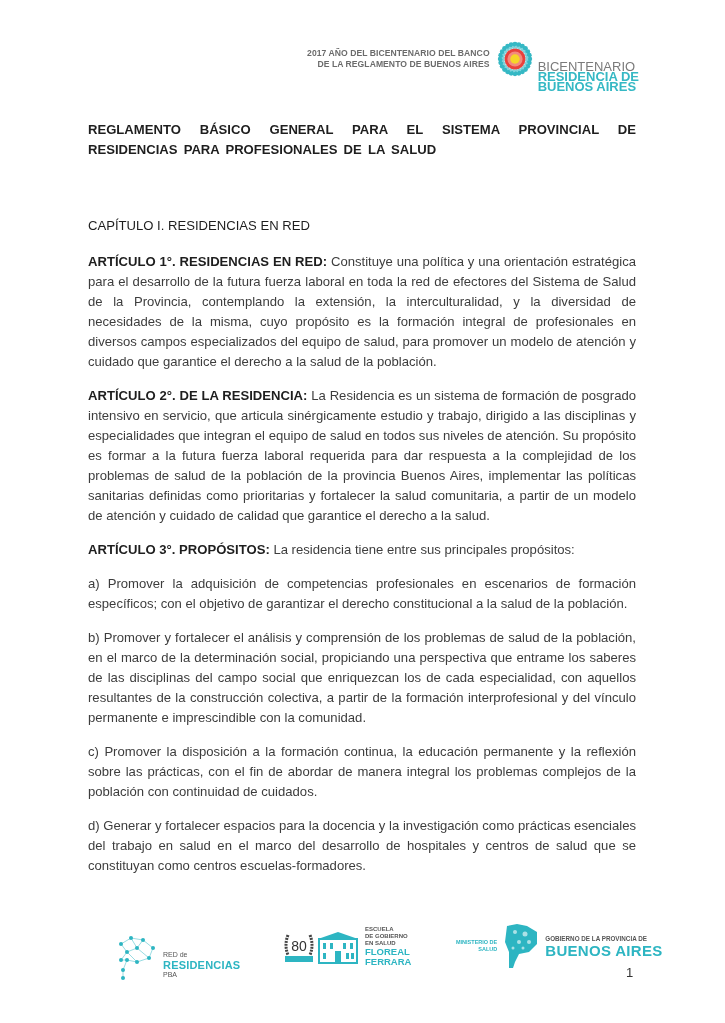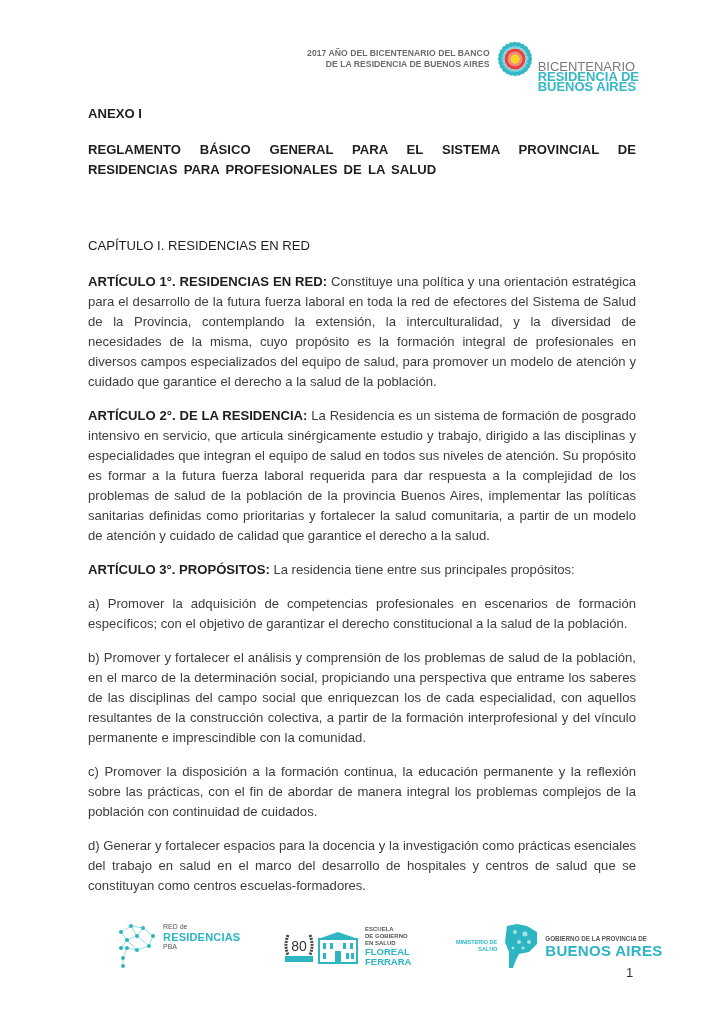--- a/index.html
+++ b/index.html
@@ -18,21 +18,21 @@
   .content { position: absolute; left: 88px; top: 104px; width: 548px; font-size: 13.1px; line-height: 20px; color: #3d3d3d; }
   .annex { font-weight: bold; color: #1e1e1e; }
   .title { font-weight: bold; color: #1e1e1e; margin-top: 16px; text-align: justify; word-spacing: 2.5px; }
   .chapter { font-weight: normal; color: #1e1e1e; margin-top: 56px; }
   p.para { text-align: justify; margin-top: 14px; }
   p.first { margin-top: 16px; }
   .lbl { font-weight: bold; color: #1e1e1e; }
 
   
   .footer { position: absolute; top: 918px; left: 0; width: 725px; height: 60px; }
-  .red-logo { position: absolute; left: 115px; top: 4px; display: flex; align-items: flex-start; }
+  .red-logo { position: absolute; left: 115px; top: 16px; display: flex; align-items: flex-end; }
   .red-text { margin-left: 6px; line-height: 10px; }
   .red-text .s { font-size: 7px; color: #555; }
   .red-text .b { font-size: 11px; font-weight: bold; color: #2db5c2; letter-spacing: 0.2px; }
 
   .eg-logo { position: absolute; left: 282px; top: 8px; display: flex; align-items: center; justify-content: flex-end; }
   .eg-text { margin-left: 5px; line-height: 7px; }
   .eg-text .s { font-size: 6px; color: #555; font-weight: bold; }
   .eg-text .b { font-size: 9.5px; font-weight: bold; color: #2db5c2; line-height: 10px; }
 
   .gob-logo { position: absolute; left: 456px; top: 4px; display: flex; align-items: center; }
@@ -42,21 +42,21 @@
   .gob-text .b { font-size: 15px; font-weight: bold; color: #2db5c2; line-height: 15px; letter-spacing: 0.3px; }
 
   .page-num { position: absolute; left: 626px; top: 965px; font-size: 13px; color: #333; }
 </style>
 </head>
 <body>
 
 <div class="header">
   <div class="header-text">
     <div>2017 AÑO DEL BICENTENARIO DEL BANCO</div>
-    <div>DE LA RESIDENCIA DE BUENOS AIRES</div>
+    <div>DE LA REGLAMENTO DE BUENOS AIRES</div>
   </div>
   <svg class="bicent-logo" viewBox="0 0 40 40">
     <g id="rays">
         <circle cx="35.5" cy="20" r="2.6" fill="#35b8c4"></circle>
         <circle cx="32.394523671434854" cy="21.620426782746186" r="1.8" fill="#7fd3db"></circle>
         <circle cx="34.97185030748056" cy="24.011695199089072" r="2.6" fill="#35b8c4"></circle>
         <circle cx="31.552793206221207" cy="24.773150860206403" r="1.8" fill="#7fd3db"></circle>
         <circle cx="33.423393758658804" cy="27.75" r="2.6" fill="#35b8c4"></circle>
         <circle cx="29.92375897589706" cy="27.60059259454831" r="1.8" fill="#7fd3db"></circle>
         <circle cx="30.96015510839149" cy="30.960155108391486" r="2.6" fill="#35b8c4"></circle>
@@ -107,21 +107,20 @@
     <circle cx="20" cy="20" r="5" fill="#f5d628"></circle>
   </svg>
   <div class="bicent-text">
     <div class="l1">BICENTENARIO</div>
     <div class="l2">RESIDENCIA DE</div>
     <div class="l3">BUENOS AIRES</div>
   </div>
 </div>
 
 <div class="content">
-  <div class="annex">ANEXO I</div>
   <div class="title">REGLAMENTO BÁSICO GENERAL PARA EL SISTEMA PROVINCIAL DE RESIDENCIAS PARA PROFESIONALES DE LA SALUD</div>
   <div class="chapter">CAPÍTULO I.  RESIDENCIAS EN RED</div>
 
   <p class="para first">
     <span class="lbl">ARTÍCULO 1°. RESIDENCIAS EN RED:</span><span> Constituye una política y una orientación estratégica para el desarrollo de la futura fuerza laboral en toda la red de efectores del Sistema de Salud de la Provincia, contemplando la extensión, la interculturalidad, y la diversidad de necesidades de la misma, cuyo propósito es la formación integral de profesionales en diversos campos especializados del equipo de salud, para promover un modelo de atención y cuidado que garantice el derecho a la salud de la población.</span>
   </p>
   <p class="para">
     <span class="lbl">ARTÍCULO 2°. DE LA RESIDENCIA:</span><span> La Residencia es un sistema de formación de posgrado intensivo en servicio, que articula sinérgicamente estudio y trabajo, dirigido a las disciplinas y especialidades que integran el equipo de salud en todos sus niveles de atención. Su propósito es formar a la futura fuerza laboral requerida para dar respuesta a la complejidad de los problemas de salud de la población de la provincia Buenos Aires, implementar las políticas sanitarias definidas como prioritarias y fortalecer la salud comunitaria, a partir de un modelo de atención y cuidado de calidad que garantice el derecho a la salud.</span>
   </p>
   <p class="para">

